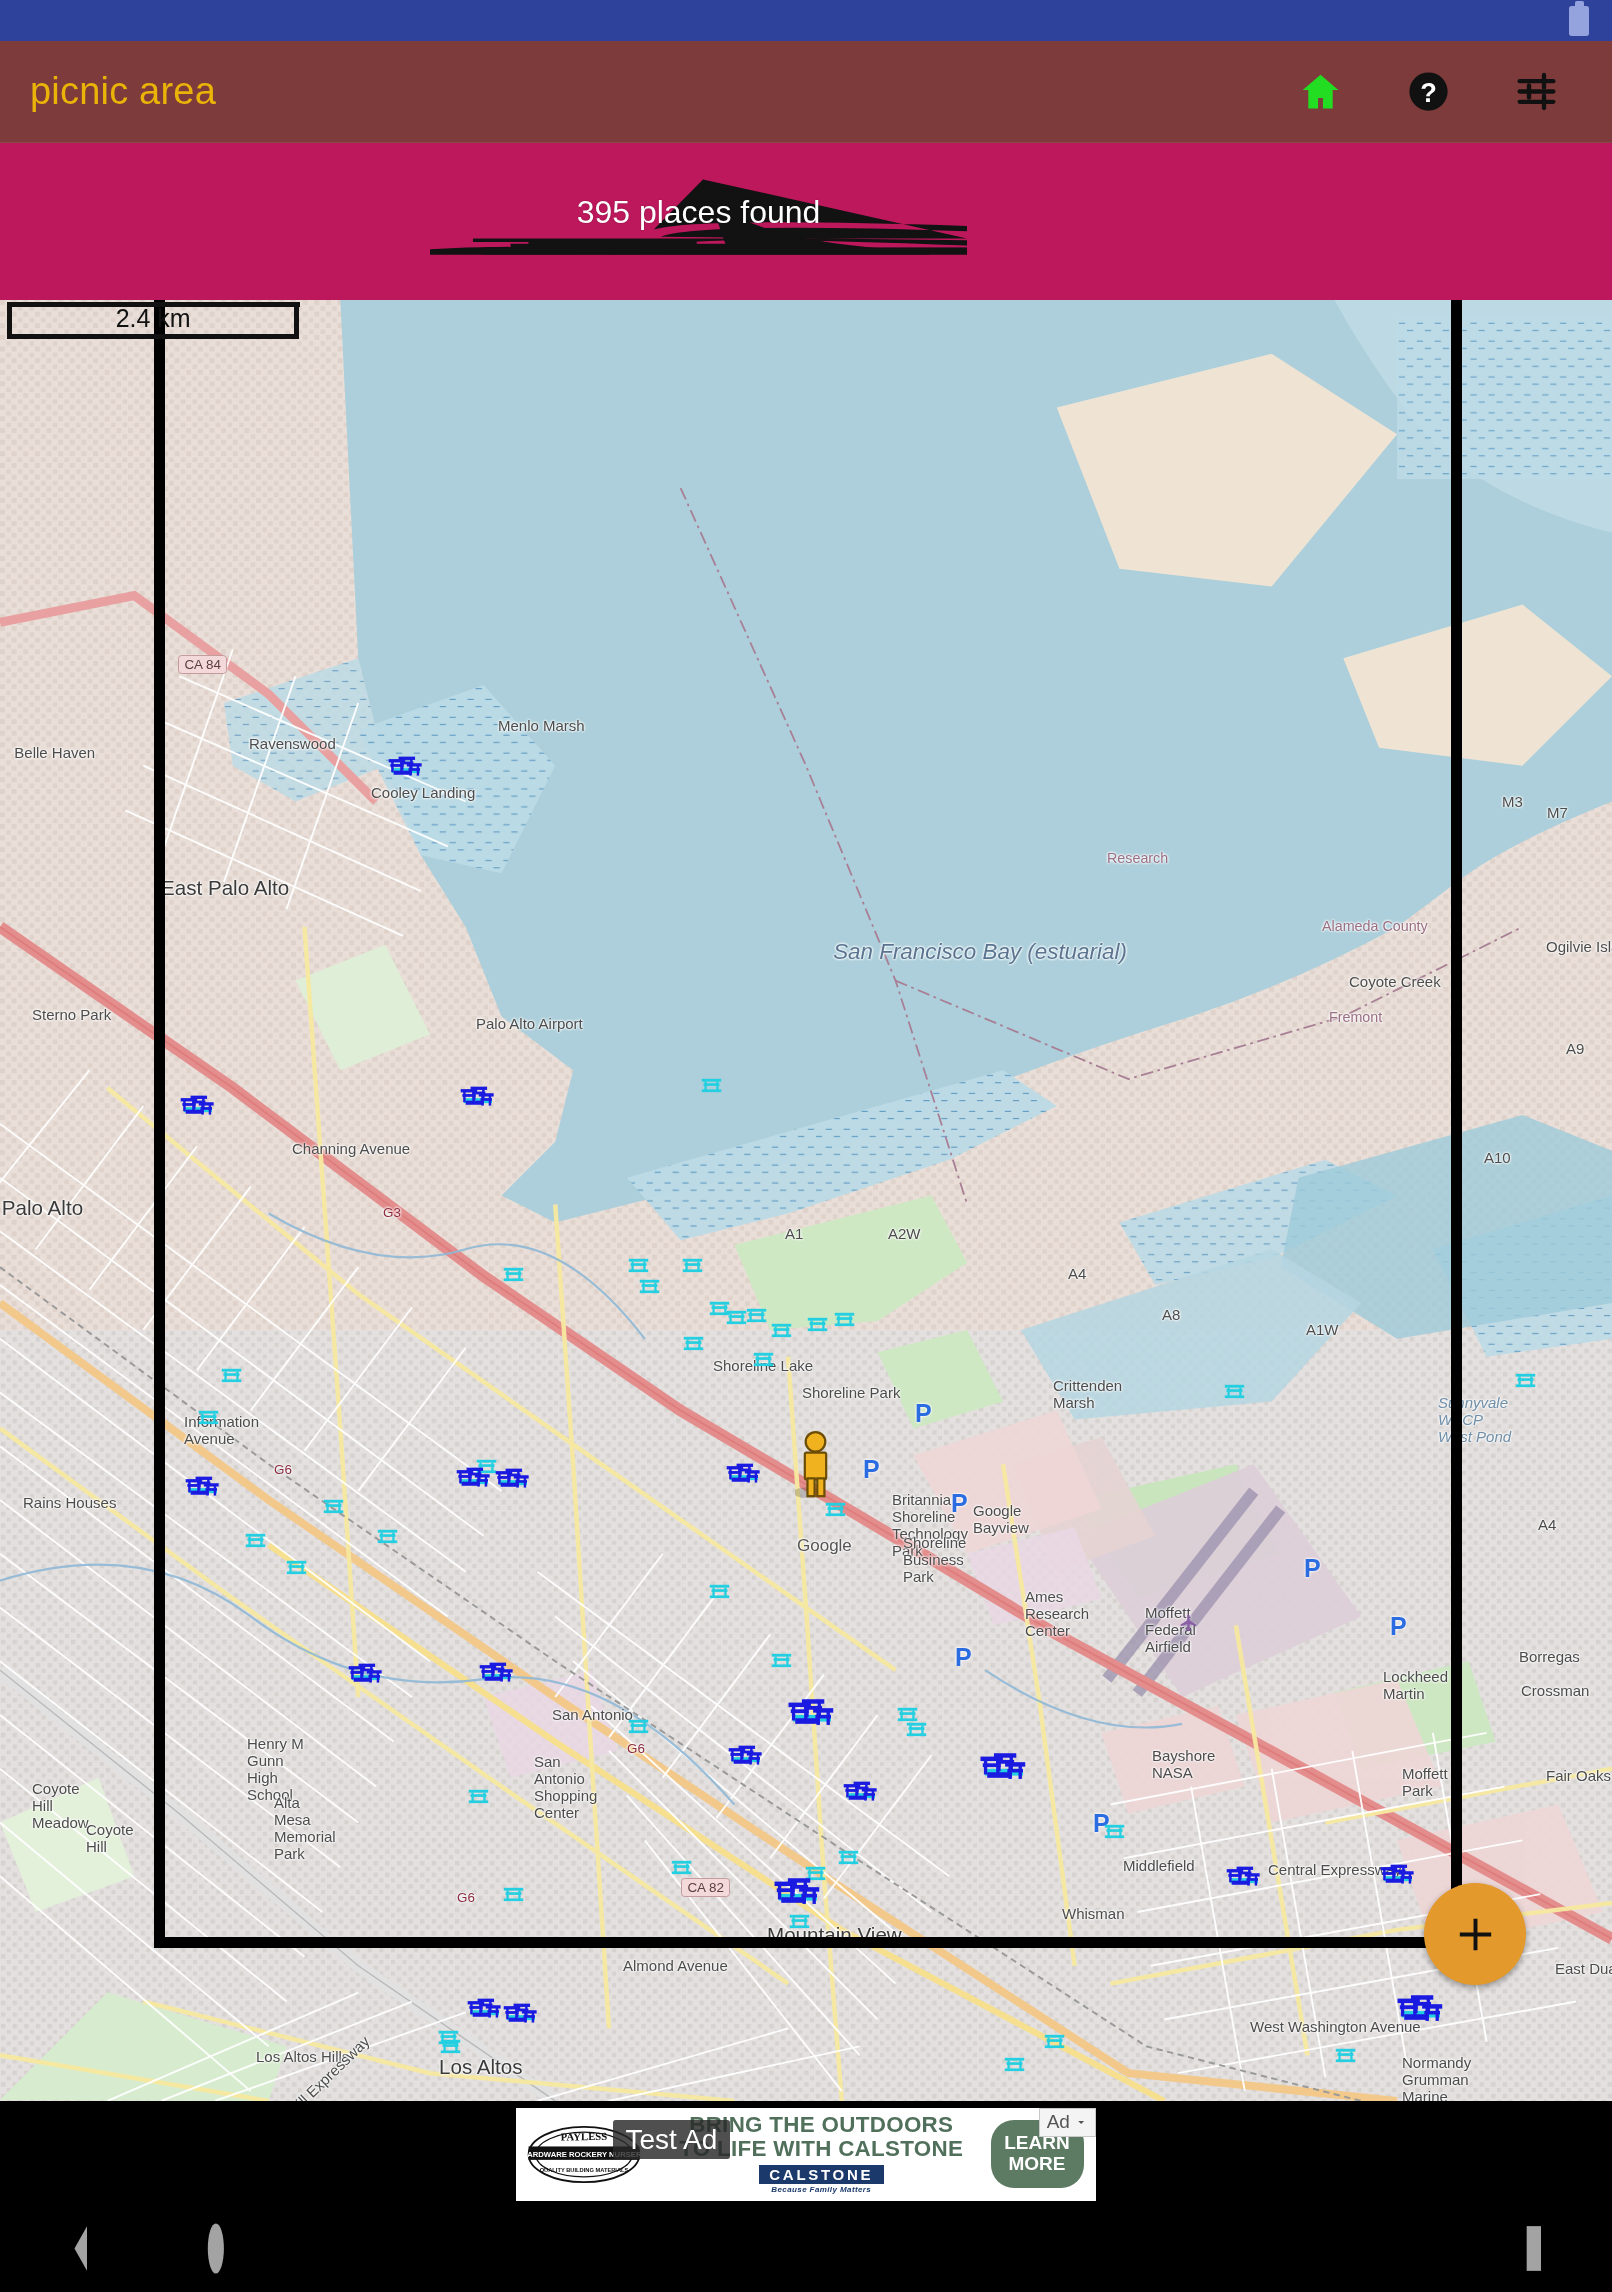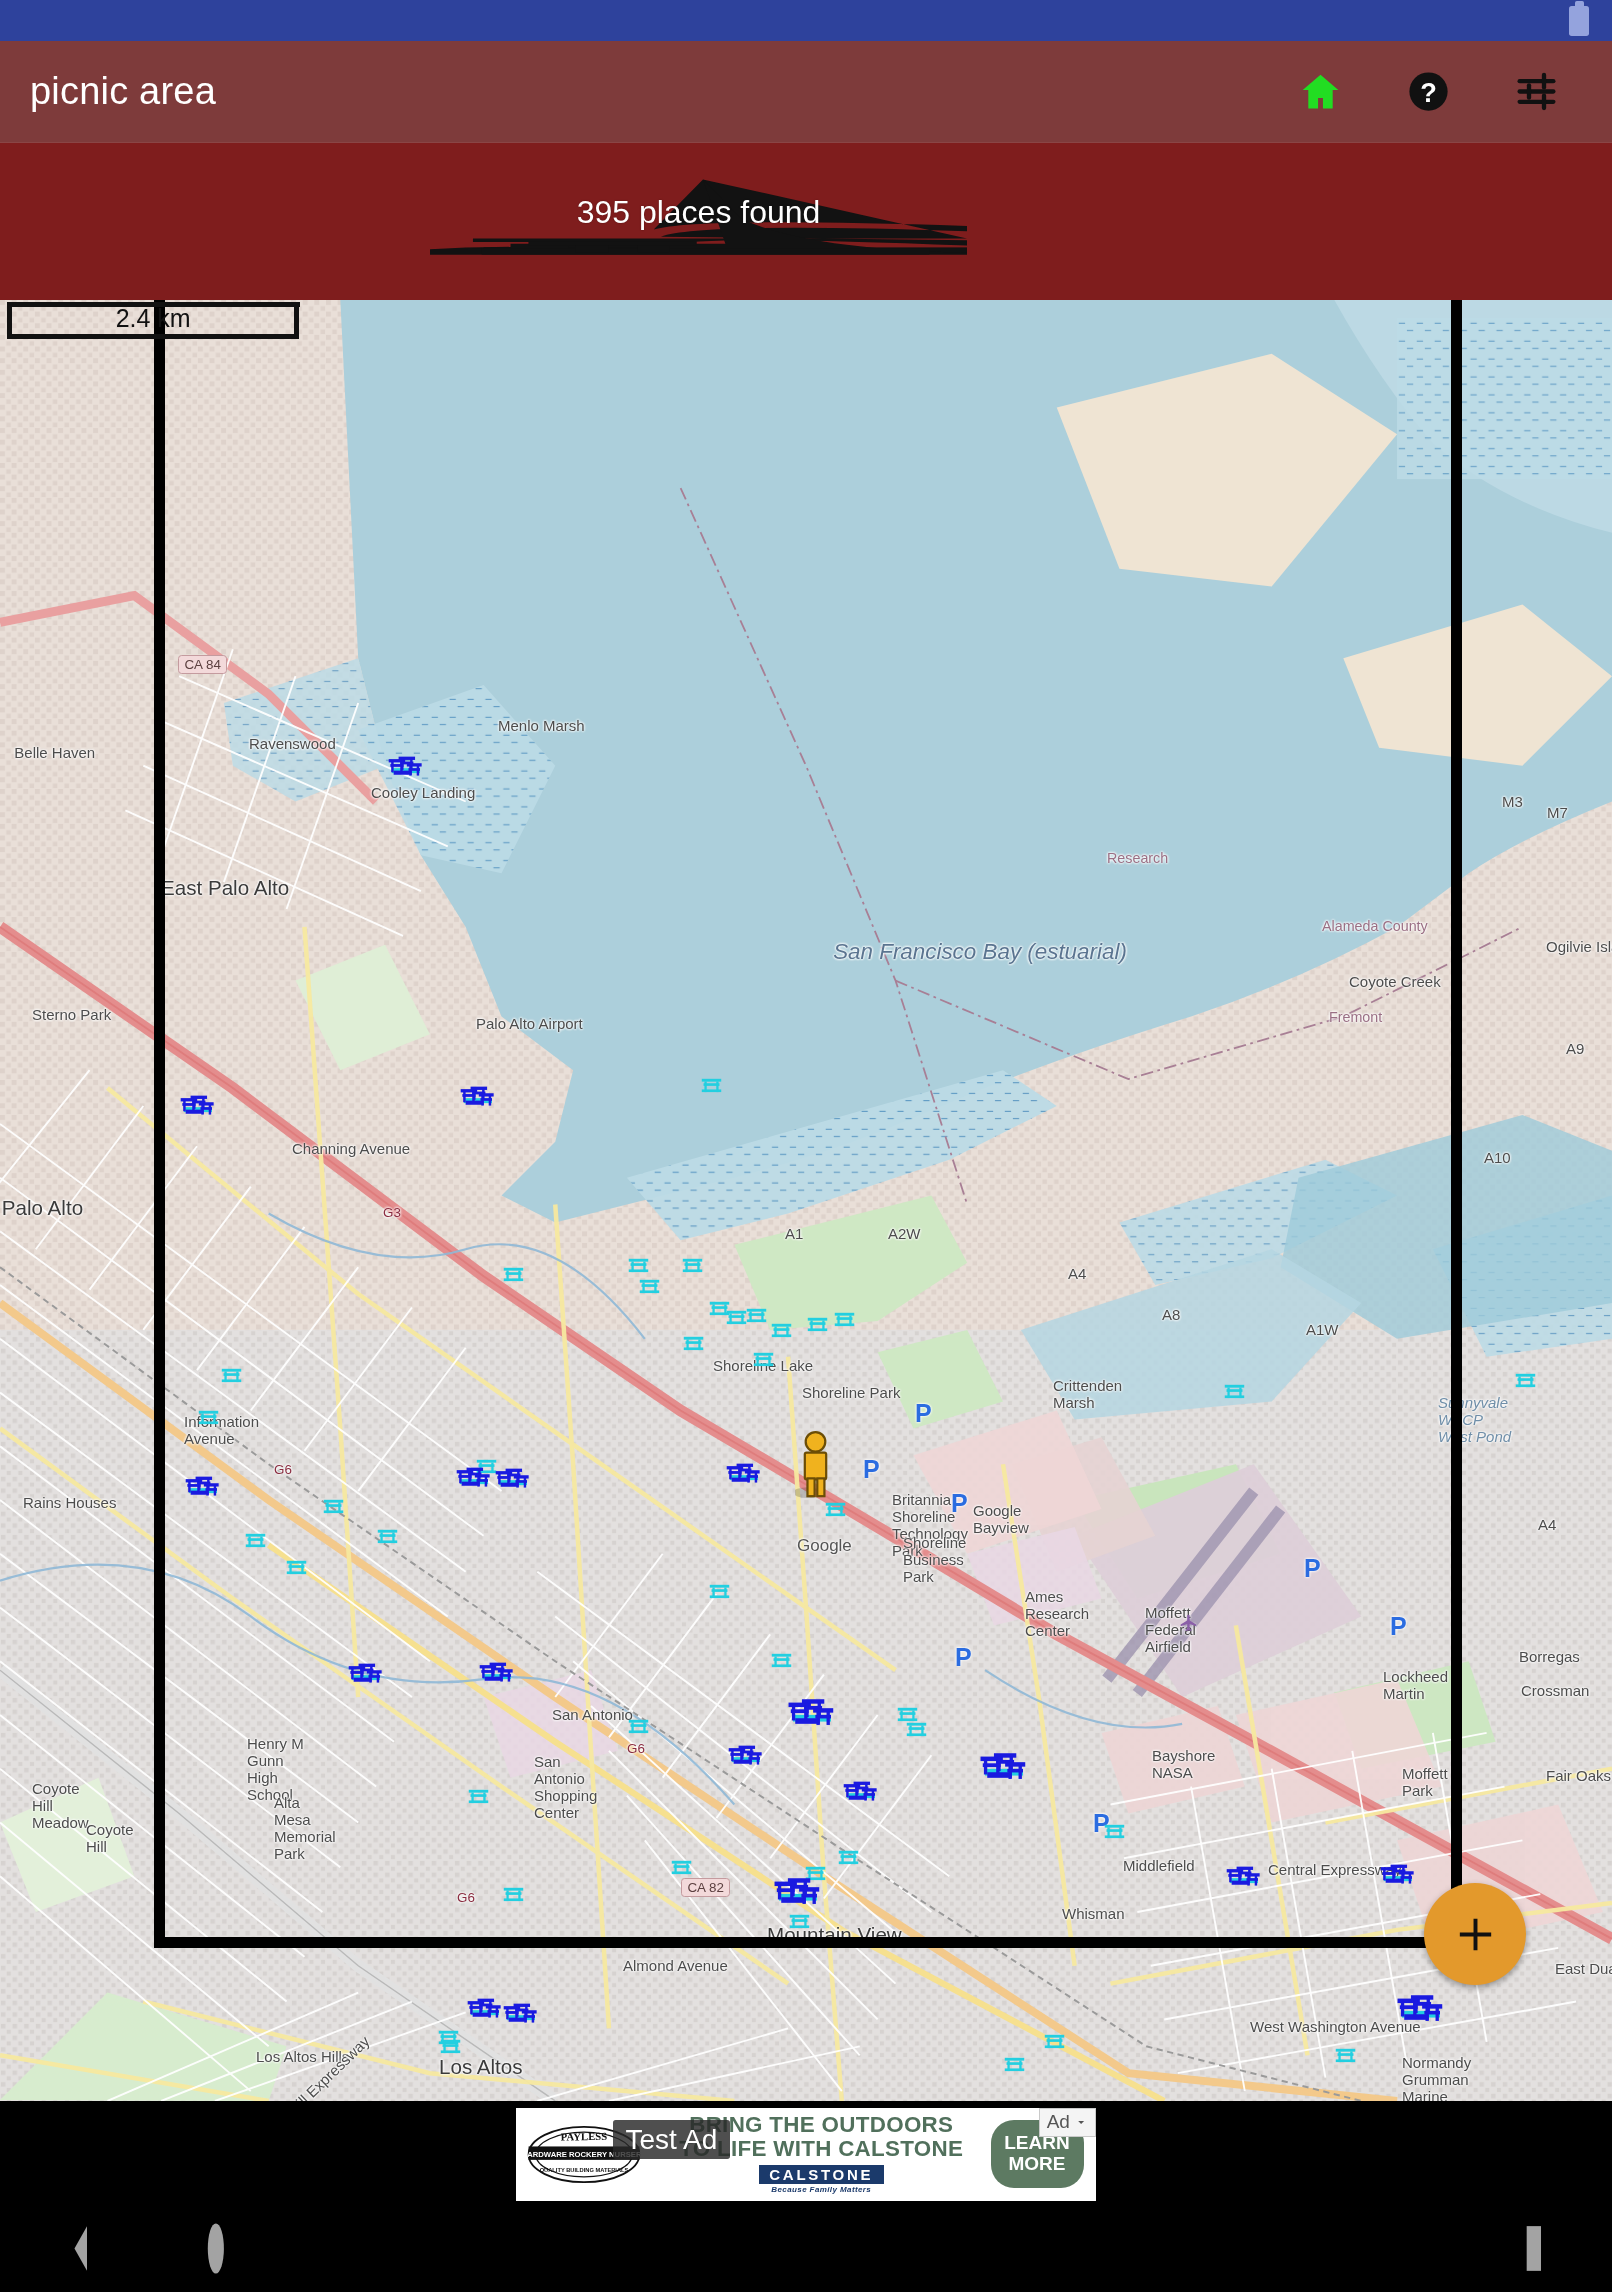--- a/index.html
+++ b/index.html
@@ -19,28 +19,28 @@
   }
   .battery{ position:relative; width:19.7px; height:30px; background:#94a3dd; border-radius:2.7px; }
   .battery:before{ content:""; position:absolute; top:-4.5px; left:5.4px; width:9px; height:4.5px;
     background:#94a3dd; border-radius:1.8px 1.8px 0 0; }
 
   
   .appbar{
     position:absolute; left:0; top:41px; width:1612px; height:101px;
     background:#7e3b3b; display:flex; align-items:center; padding:0 30px;
   }
-  .app-title{ color:#ffffff; font-size:38px; font-weight:400; letter-spacing:0.2px; }
+  .app-title{ color:#eab308; font-size:38px; font-weight:400; letter-spacing:0.2px; }
   .appbar-actions{ margin-left:auto; display:flex; align-items:center; gap:56px; padding-right:19.7px; }
   .ico{ width:52px; height:52px; display:flex; align-items:center; justify-content:center; }
 
   
   .subbar{
     position:absolute; left:0; top:142px; width:1612px; height:158px;
-    background:#7f1d1d; border-top:0.9px solid #8a4545; overflow:hidden;
+    background:#be185d; border-top:0.9px solid #8a4545; overflow:hidden;
   }
   .squash-wrap{ position:absolute; left:430px; top:19.7px; width:537px; height:99px; }
   .squash-wrap svg{ display:block; }
   .found-text{
     position:absolute; left:0; top:0; width:537px; text-align:center;
     color:#ffffff; font-size:32px; line-height:99px; white-space:nowrap;
     text-shadow:0 0 1.8px rgba(0,0,0,.35);
   }
 
   

